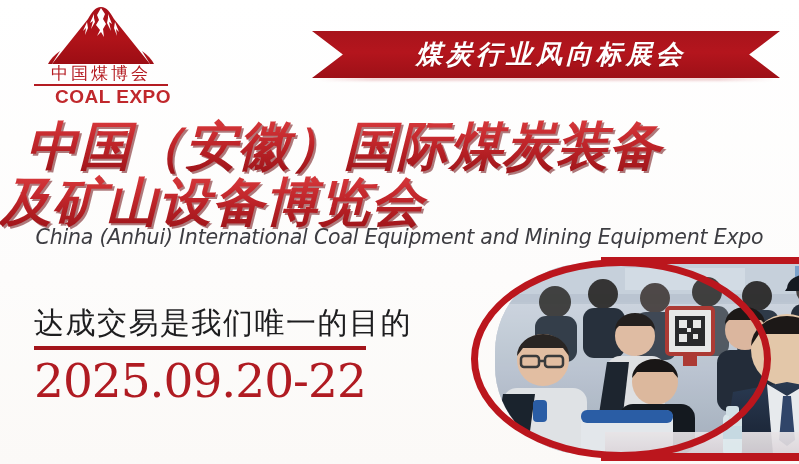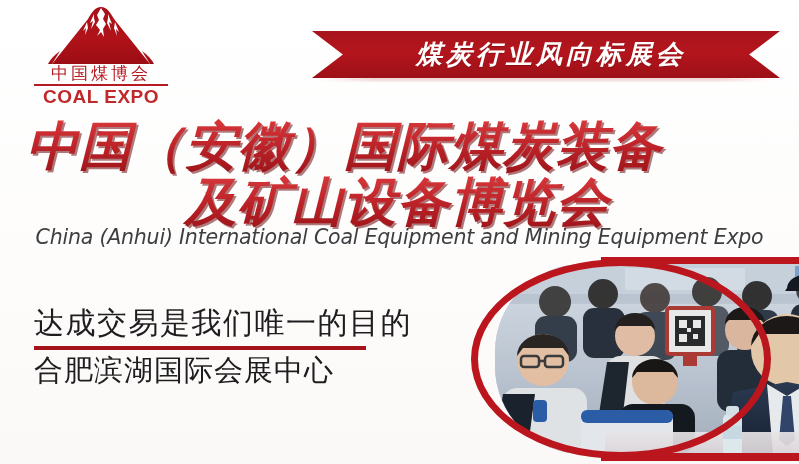--- a/index.html
+++ b/index.html
@@ -29,21 +29,21 @@
     font-family:"DejaVu Sans", sans-serif;
     font-size:17px;letter-spacing:3px;
     color:#b41c22;
     line-height:19px;
     white-space:nowrap;
   }
   .logo-rule{
     position:absolute;left:4px;top:78px;width:134px;height:1.5px;background:#b41c22;
   }
   .logo-en{
-    position:absolute;left:0;top:79px;width:142px;
+    position:absolute;left:12px;top:79px;width:142px;
     text-align:center;
     font-family:"Liberation Sans", sans-serif;
     font-weight:bold;
     font-size:19px;letter-spacing:0.5px;
     color:#c0282c;
     line-height:23px;
     white-space:nowrap;
   }
 
   
@@ -83,21 +83,21 @@
     white-space:nowrap;
     color:#c0252a;
     background:linear-gradient(180deg,#d8393c 0%,#c0252a 45%,#9e1419 100%);
     -webkit-background-clip:text;
     background-clip:text;
     -webkit-text-fill-color:transparent;
     text-shadow:none;
     filter:drop-shadow(2px 2px 0px rgba(110,12,16,.55));
   }
   .title-line.l1{padding-left:26px;text-align:left;}
-  .title-line.l2{padding-right:5px;text-align:center;}
+  .title-line.l2{padding-right:5px;text-align:left;}
 
   
   .subtitle{
     position:absolute;left:0;top:225px;width:799px;
     text-align:center;
     font-family:"DejaVu Sans", sans-serif;
     font-style:italic;
     font-size:20.5px;
     letter-spacing:-0.2px;
     color:#3d3d42;
@@ -205,21 +205,21 @@
   <div class="title-block">
     <div class="title-line l1">中国（安徽）国际煤炭装备</div>
     <div class="title-line l2">及矿山设备博览会</div>
   </div>
 
   <div class="subtitle">China (Anhui) International Coal Equipment and Mining Equipment Expo</div>
 
   <div class="info">
     <div class="slogan">达成交易是我们唯一的目的</div>
     <div class="rule"></div>
-    <div class="venue">合肥滨湖国际会展中心</div>
+    <div class="dates">2025.09.20-22</div>
   </div>
 
   <div class="photo-wrap">
     <div class="photo-topbar"></div>
     <div class="photo-botbar"></div>
     <div class="photo">
       <svg width="775" height="190" viewBox="0 0 775 190" xmlns="http://www.w3.org/2000/svg">
         <defs>
           <linearGradient id="bgb" x1="0" y1="0" x2="0" y2="1">
             <stop offset="0%" stop-color="#dfe6ee"></stop>

